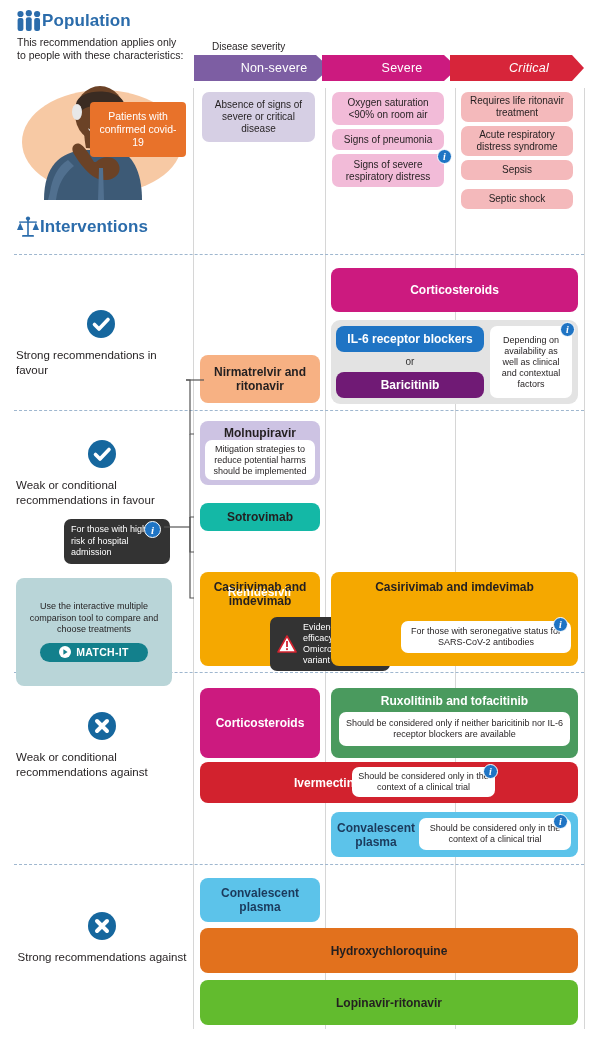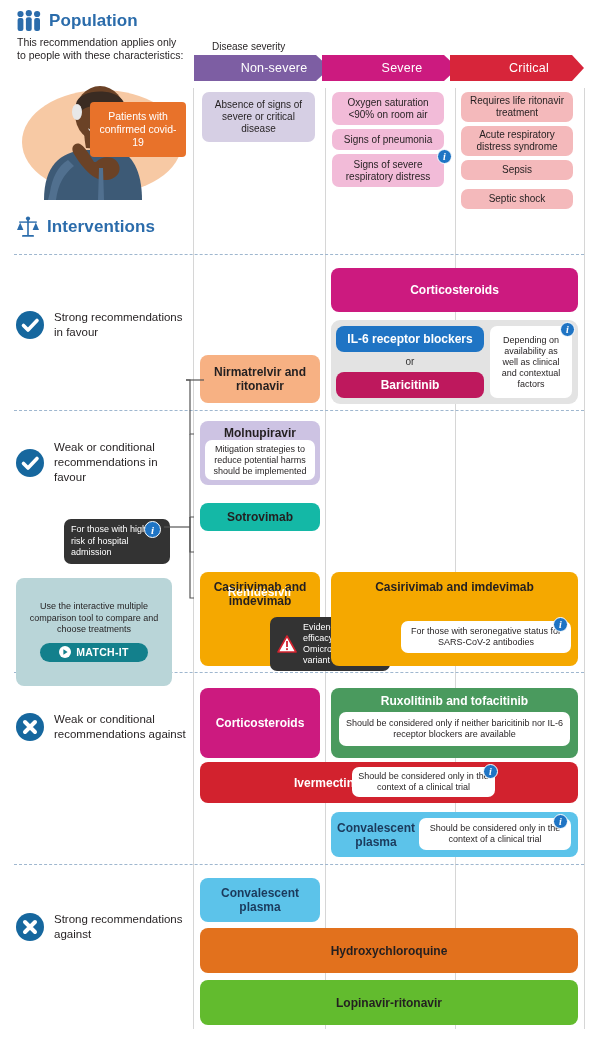--- a/index.html
+++ b/index.html
@@ -9,21 +9,21 @@
     font-family: "Liberation Sans", sans-serif;
     color: #231f20;
     overflow: hidden;
   }
   #root { position: relative; width: 591px; height: 1041px; }
 
   
   .abs { position: absolute; }
 
   
-  .sec-head { display: flex; align-items: center; gap: 7px; }
+  .sec-head { display: flex; align-items: center; }
   .sec-head .title {
     font-size: 17px; font-weight: bold; color: #2b6cab; letter-spacing: .1px;
   }
   .pop-icon { width: 26px; height: 22px; display:block; }
   .scale-icon { width: 24px; height: 22px; display:block; }
 
   .lead-text {
     font-size: 10.5px; line-height: 13.2px; color: #231f20; width: 168px;
   }
 
@@ -60,21 +60,21 @@
   .pill {
     position: absolute; border-radius: 7px; display: flex;
     align-items: center; justify-content: center; text-align: center;
     font-size: 10px; line-height: 12px; color: #231f20; padding: 3px 5px;
   }
   .pill-nonsevere { background: #d6cfe4; }
   .pill-severe    { background: #f2bbd8; }
   .pill-critical  { background: #f4b9bb; }
 
   
-  .rec-label { position: absolute; display: flex; align-items: center; gap: 10px; }
+  .rec-label { position: absolute; display: flex; align-items: center; gap: 10px; flex-direction: column; }
   .rec-badge { width: 28px; height: 28px; flex: 0 0 28px; }
   .rec-text { font-size: 11.5px; line-height: 15px; color: #231f20; }
 
   
   .bar {
     position: absolute; border-radius: 8px; display: flex;
     align-items: center; justify-content: center; text-align: center;
     font-weight: bold; font-size: 12px; line-height: 14px;
   }
   .bar .bar-label { position: relative; z-index: 1; }
@@ -165,21 +165,21 @@
     <path d="M0,0 L122,0 L136,13 L122,26 L0,26 Z" fill="#7d5ea3"></path>
     <path d="M128,0 L250,0 L264,13 L250,26 L128,26 Z" fill="#cc1a7f"></path>
     <path d="M256,0 L378,0 L390,13 L378,26 L256,26 Z" fill="#d7253a"></path>
   </svg>
   <div class="abs arrow" style="left:194px; top:55px; width:136px;">
     <span>Non-severe</span>
   </div>
   <div class="abs arrow" style="left:322px; top:55px; width:136px;">
     <span>Severe</span>
   </div>
-  <div class="abs arrow" style="left:450px; top:55px; width:134px;">
+  <div class="abs arrow" style="left:450px; top:55px; width:134px;font-style:italic;">
     <span>Critical</span>
   </div>
 
   <div class="vline" style="left:193px; top:88px; height:941px;"></div>
   <div class="vline" style="left:325px; top:88px; height:941px;"></div>
   <div class="vline" style="left:455px; top:88px; height:941px;"></div>
   <div class="vline" style="left:584px; top:88px; height:941px;"></div>
 
   <div class="pill pill-nonsevere" style="left:202px; top:92px; width:113px; height:50px;">Absence of signs of severe or critical disease</div>
 
@@ -220,21 +220,21 @@
 
   <div class="bar" style="left:331px; top:268px; width:247px; height:44px; background:#cc1a7f; color:#ffffff;">
     <span class="bar-label">Corticosteroids</span>
   </div>
 
   <div class="group-box" style="left:331px; top:320px; width:247px; height:84px;"></div>
   <div class="bar" style="left:336px; top:326px; width:148px; height:26px; background:#1f74c4; color:#ffffff;">
     <span class="bar-label">IL-6 receptor blockers</span>
   </div>
   <div class="or-text" style="left:336px; top:356px; width:148px;">or</div>
-  <div class="bar" style="left:336px; top:372px; width:148px; height:26px; background:#be185d; color:#ffffff;">
+  <div class="bar" style="left:336px; top:372px; width:148px; height:26px; background:#701a75; color:#ffffff;">
     <span class="bar-label">Baricitinib</span>
   </div>
   <div class="note" style="left:490px; top:326px; width:82px; height:72px;">Depending on availability as well as clinical and contextual factors</div>
   <div class="info-badge" style="left:560px; top:322px;">i</div>
 
   <div class="bar" style="left:200px; top:355px; width:120px; height:48px; background:#f7b183; color:#231f20;">
     <span class="bar-label">Nirmatrelvir and ritonavir</span>
   </div>
 
   <div class="rec-label" style="left:16px; top:440px; width:172px;">

